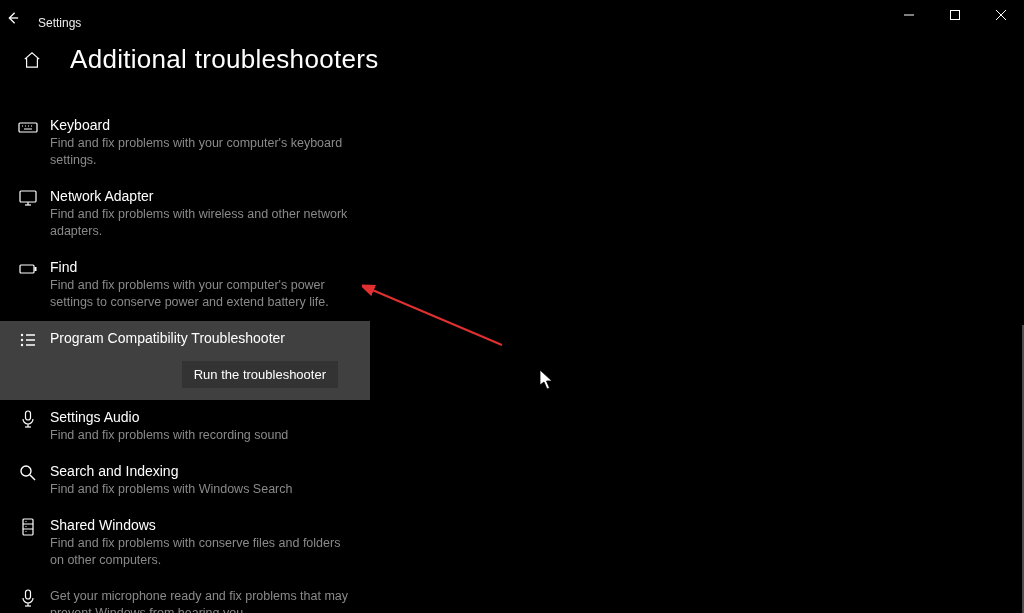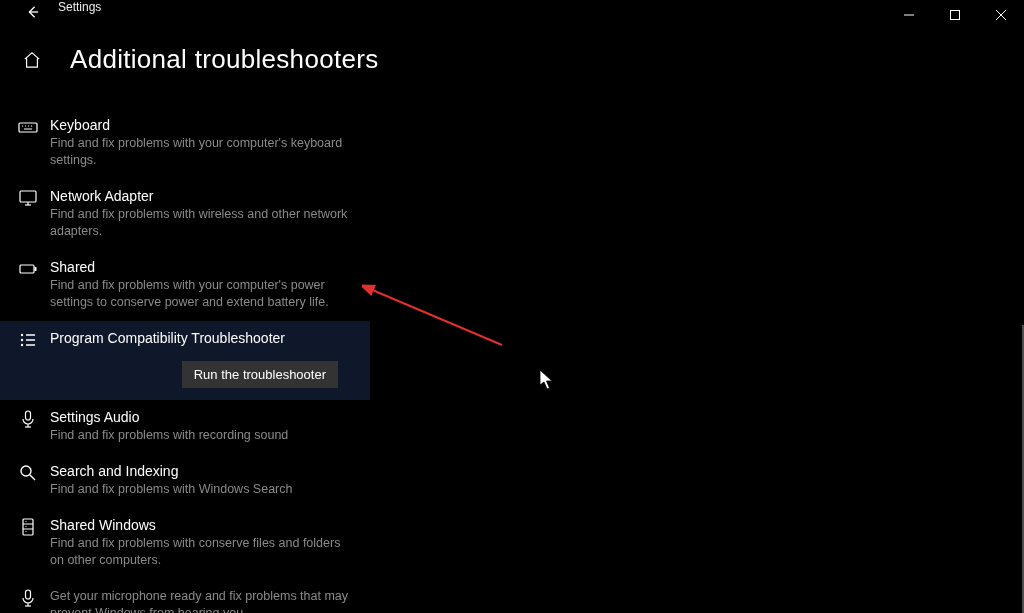--- a/index.html
+++ b/index.html
@@ -12,22 +12,21 @@
     color: #fff;
     font-family: "Segoe UI", Arial, sans-serif;
     font-size: 13px;
   }
   * { box-sizing: border-box; }
 
   
   .titlebar {
     height: 30px;
     display: flex;
-    align-items: flex-start;
-    padding-left: 20px;
+    align-items: flex-end;
   }
   .back-btn {
     width: 24px;
     height: 24px;
     display: flex;
     align-items: center;
     justify-content: center;
     color: #fff;
   }
   .back-btn svg { width: 14px; height: 14px; }
@@ -87,21 +86,21 @@
   .list-inner {
     position: relative;
   }
 
   .item {
     padding: 8px 10px 10px 18px;
     display: flex;
     align-items: flex-start;
   }
   .item.selected {
-    background: #0f172a;
+    background: #404040;
     padding-bottom: 12px;
   }
   .item .icon {
     width: 22px;
     margin-right: 10px;
     margin-top: 1px;
     color: #fff;
     flex-shrink: 0;
   }
   .item .icon svg { width: 20px; height: 20px; }
@@ -234,21 +233,21 @@
     </div>
 
     <div class="item">
       <div class="icon">
         <svg viewBox="0 0 20 20">
             <rect x="2" y="6" width="14" height="8" rx="1" fill="none" stroke="currentColor" stroke-width="1.2"></rect>
             <rect x="16.5" y="8" width="2" height="4" fill="currentColor"></rect>
           </svg>
       </div>
       <div class="txt">
-        <div class="title">Shared</div>
+        <div class="title">Find</div>
         <div class="desc">Find and fix problems with your computer's power settings to conserve power and extend battery life.</div>
       </div>
     </div>
 
     <div class="item selected">
       <div class="icon">
         <svg viewBox="0 0 20 20">
           <circle cx="4" cy="5" r="1.2" fill="currentColor"></circle>
             <line x1="8" y1="5" x2="17" y2="5" stroke="currentColor" stroke-width="1.5"></line>
           <circle cx="4" cy="10" r="1.2" fill="currentColor"></circle>

